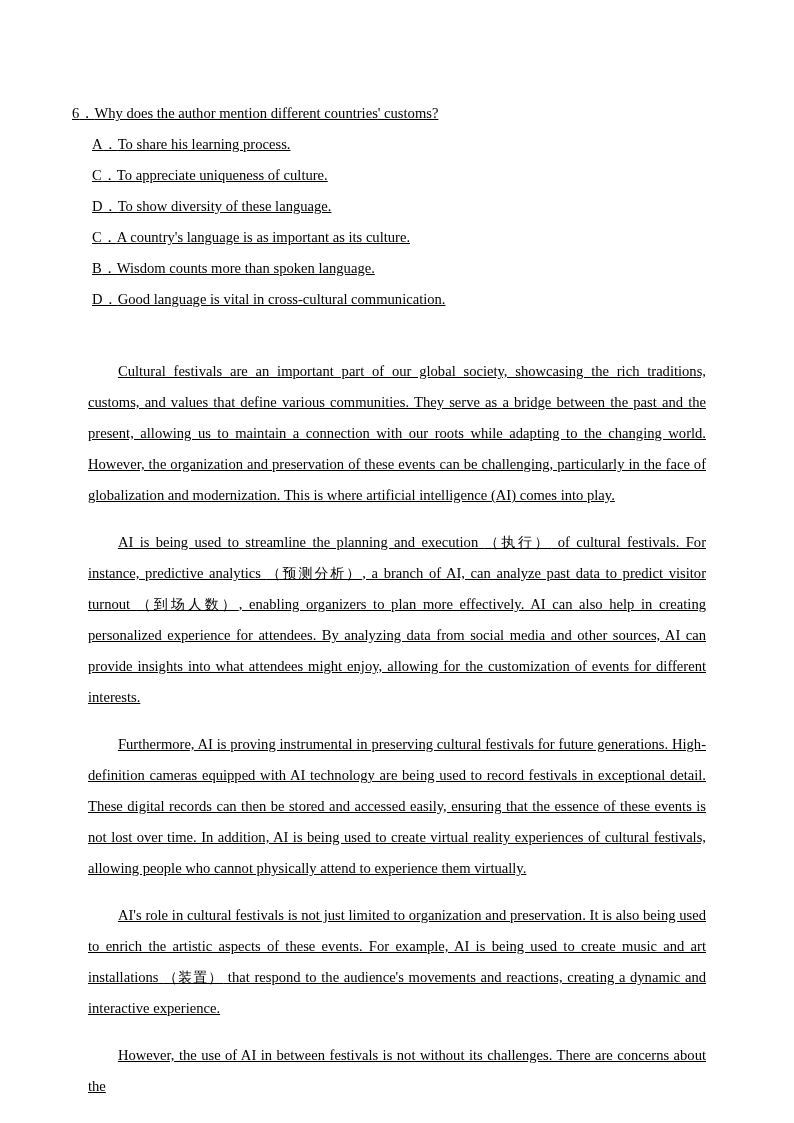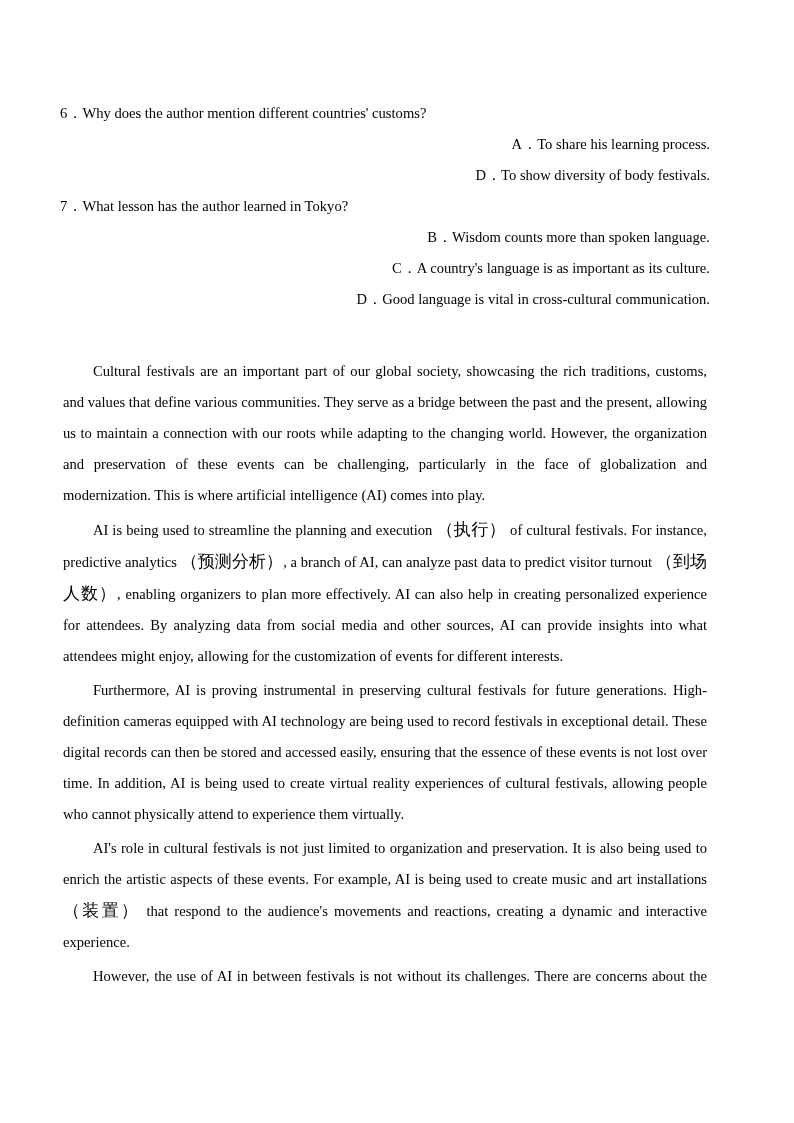--- a/index.html
+++ b/index.html
@@ -12,23 +12,24 @@
     width: 794px;
     height: 1123px;
     background: #ffffff;
     margin: 0 auto;
     overflow: hidden;
     font-family: "Liberation Serif", "DejaVu Serif", serif;
     color: #000000;
   }
   .content {
     position: absolute;
-    left: 60px;
+    left: 72px;
     top: 98px;
     width: 650px;
+    text-decoration: underline;
   }
 
   
   .question-block {
     margin: 0;
   }
   .question-stem {
     font-size: 14.6px;
     line-height: 31px;
     margin: 0;
@@ -36,75 +37,74 @@
   }
   .q-num {
     letter-spacing: 0.5px;
   }
   .option-row {
     font-size: 14.6px;
     line-height: 31px;
     margin: 0;
     padding-left: 20px;
     white-space: nowrap;
-    text-align: right;
   }
   .opt-letter {
     letter-spacing: 0.5px;
   }
 
   
   .passage {
     margin-top: 41px;
   }
   .passage p {
     font-size: 14.6px;
     line-height: 31px;
-    margin: 3px;
+    margin: 16px;
     text-align: justify;
     text-justify: inter-word;
     text-indent: 2.05em;
     hyphens: none;
   }
   .passage p.last-line {
     text-align: justify;
     text-align-last: justify;
   }
   .cn {
     font-family: "DejaVu Sans", "Liberation Sans", sans-serif;
-    font-size: 17px;
+    font-size: 14px;
   }
 </style>
 </head>
 <body>
 
 <div class="page">
   <div class="content">
 
     <div class="question-block">
       <div class="question-stem">
         <span class="q-num">6</span><span>．</span><span>Why does the author mention different countries' customs?</span>
       </div>
       <div class="option-row">
         <span class="opt-letter">A</span><span>．</span><span>To share his learning process.</span>
       </div>
       <div class="option-row">
-        <span class="opt-letter">D</span><span>．</span><span>To show diversity of body festivals.</span>
+        <span class="opt-letter">C</span><span>．</span><span>To appreciate uniqueness of culture.</span>
+      </div>
+      <div class="option-row">
+        <span class="opt-letter">D</span><span>．</span><span>To show diversity of these language.</span>
       </div>
     </div>
 
     <div class="question-block">
-      <div class="question-stem">
-        <span class="q-num">7</span><span>．</span><span>What lesson has the author learned in Tokyo?</span>
+      <div class="option-row">
+        <span class="opt-letter">C</span><span>．</span><span>A country's language is as important as its culture.</span>
       </div>
       <div class="option-row">
         <span class="opt-letter">B</span><span>．</span><span>Wisdom counts more than spoken language.</span>
-      </div>
-      <div class="option-row">
-        <span class="opt-letter">C</span><span>．</span><span>A country's language is as important as its culture.</span>
       </div>
       <div class="option-row">
         <span class="opt-letter">D</span><span>．</span><span>Good language is vital in cross-cultural communication.</span>
       </div>
     </div>
 
     <div class="passage">
       <p>Cultural festivals are an important part of our global society, showcasing the rich traditions, customs, and values that define various communities. They serve as a bridge between the past and the present, allowing us to maintain a connection with our roots while adapting to the changing world. However, the organization and preservation of these events can be challenging, particularly in the face of globalization and modernization. This is where artificial intelligence (AI) comes into play.</p>
       <p><span>AI is being used to streamline the planning and execution </span><span class="cn">（执行）</span><span> of cultural festivals. For instance, predictive analytics </span><span class="cn">（预测分析）</span><span>, a branch of AI, can analyze past data to predict visitor turnout </span><span class="cn">（到场人数）</span><span>, enabling organizers to plan more effectively. AI can also help in creating personalized experience for attendees. By analyzing data from social media and other sources, AI can provide insights into what attendees might enjoy, allowing for the customization of events for different interests.</span></p>
       <p>Furthermore, AI is proving instrumental in preserving cultural festivals for future generations. High-definition cameras equipped with AI technology are being used to record festivals in exceptional detail. These digital records can then be stored and accessed easily, ensuring that the essence of these events is not lost over time. In addition, AI is being used to create virtual reality experiences of cultural festivals, allowing people who cannot physically attend to experience them virtually.</p>

